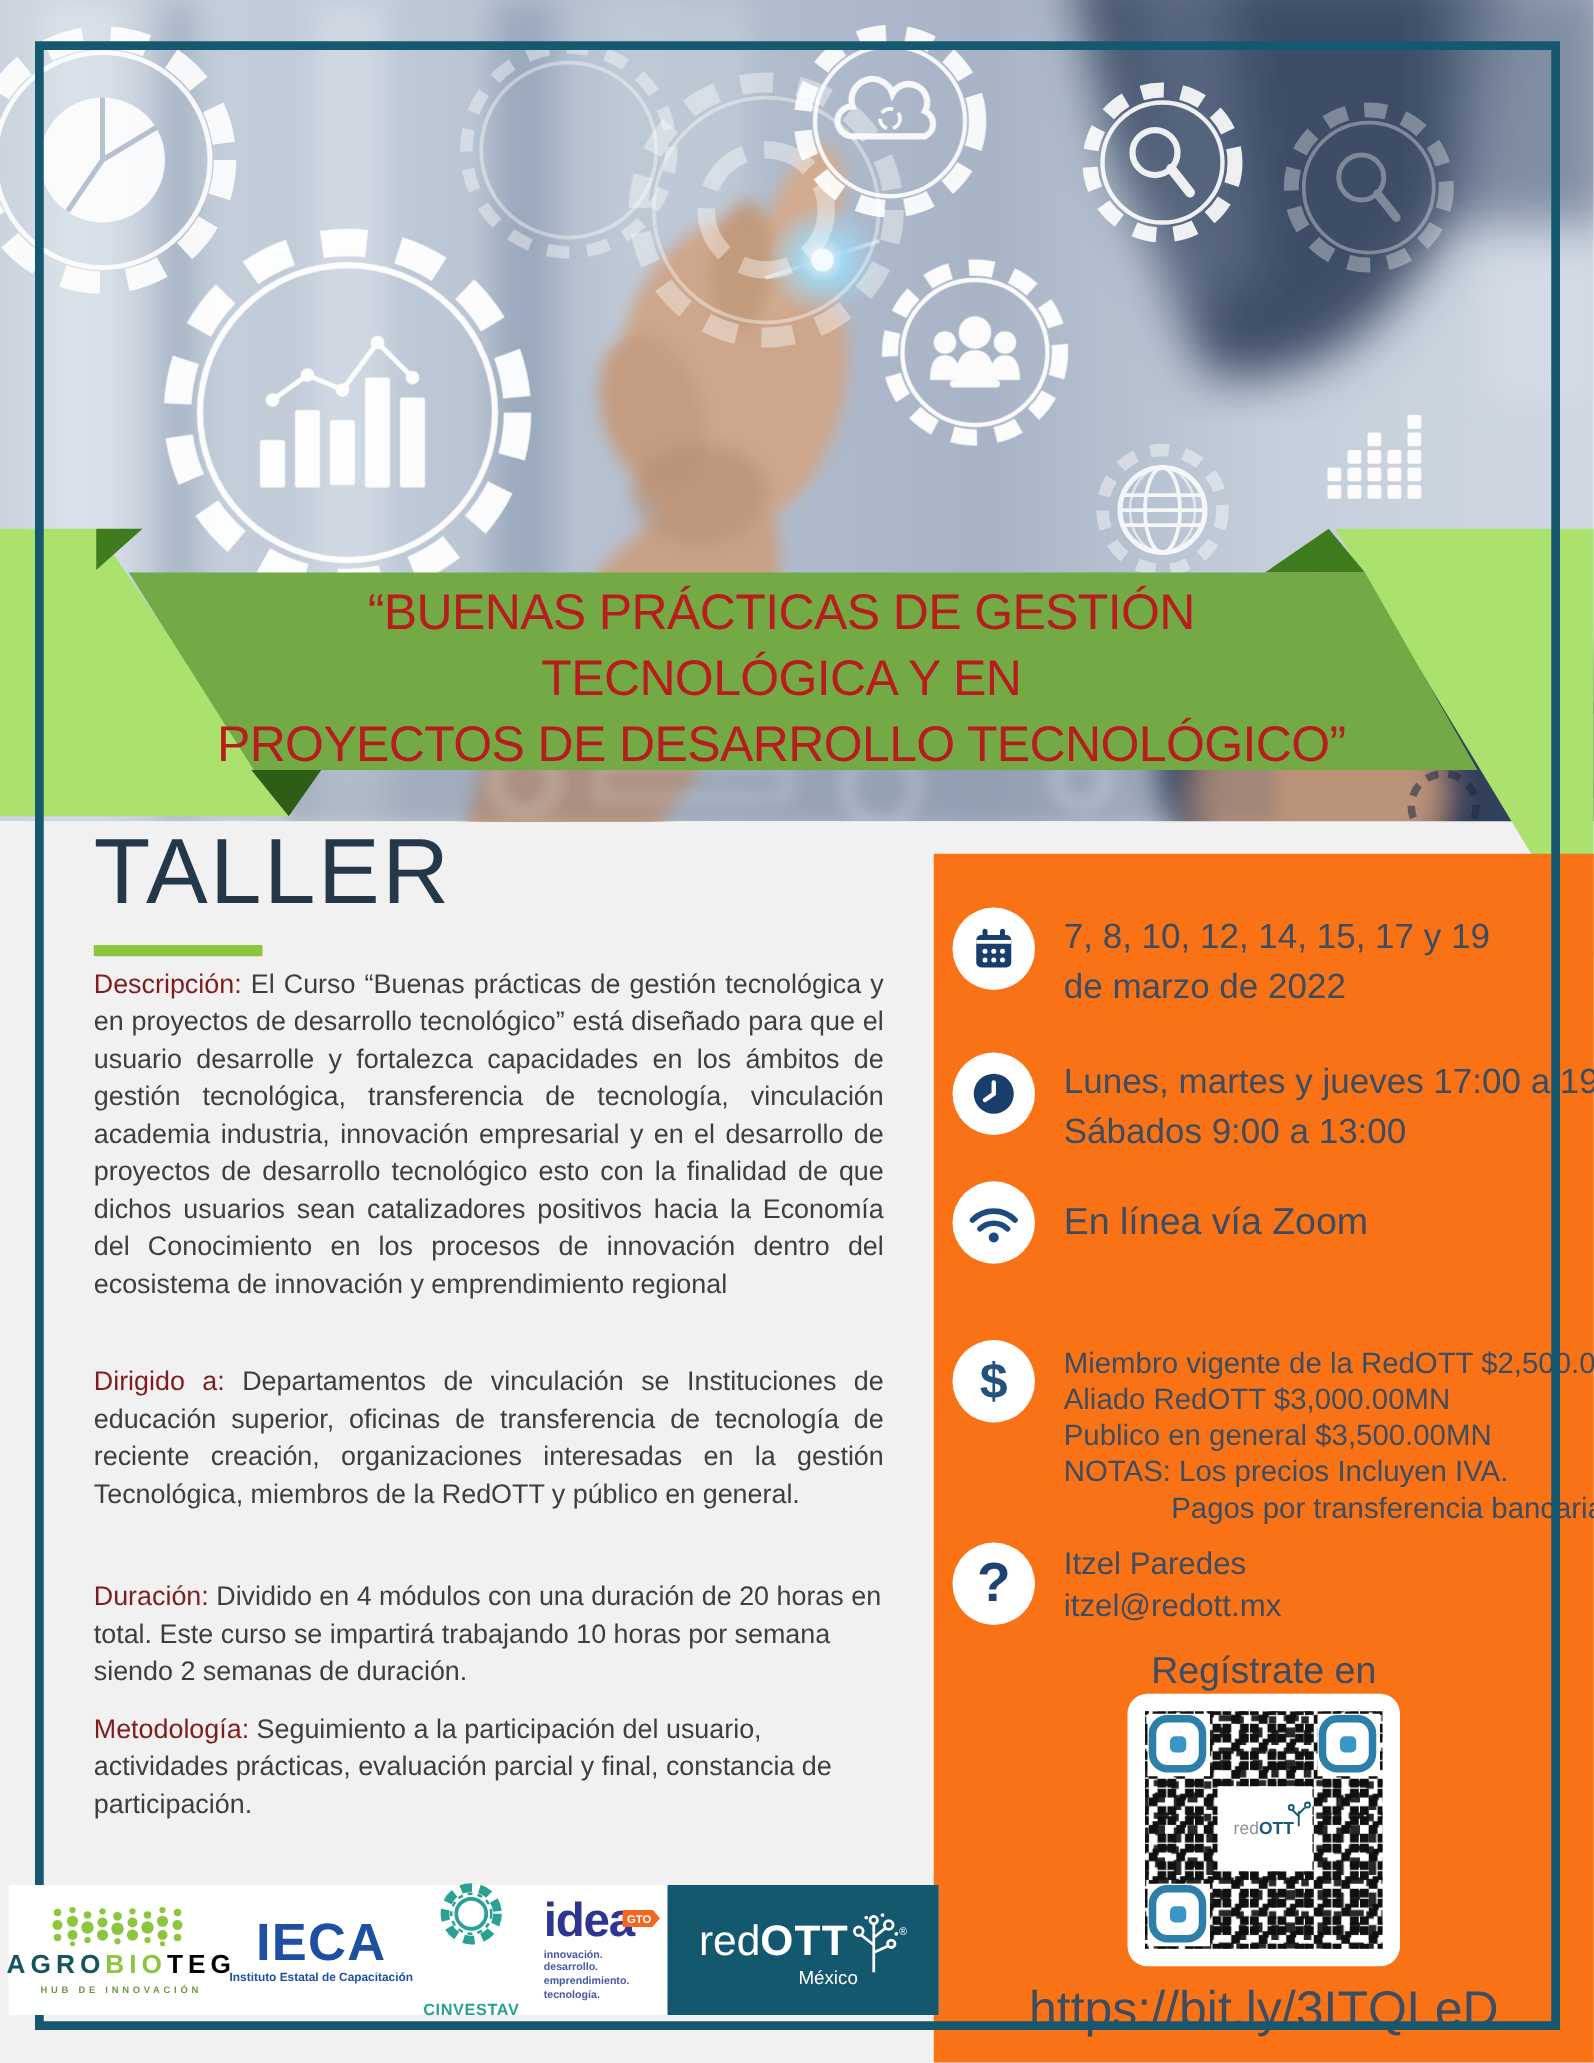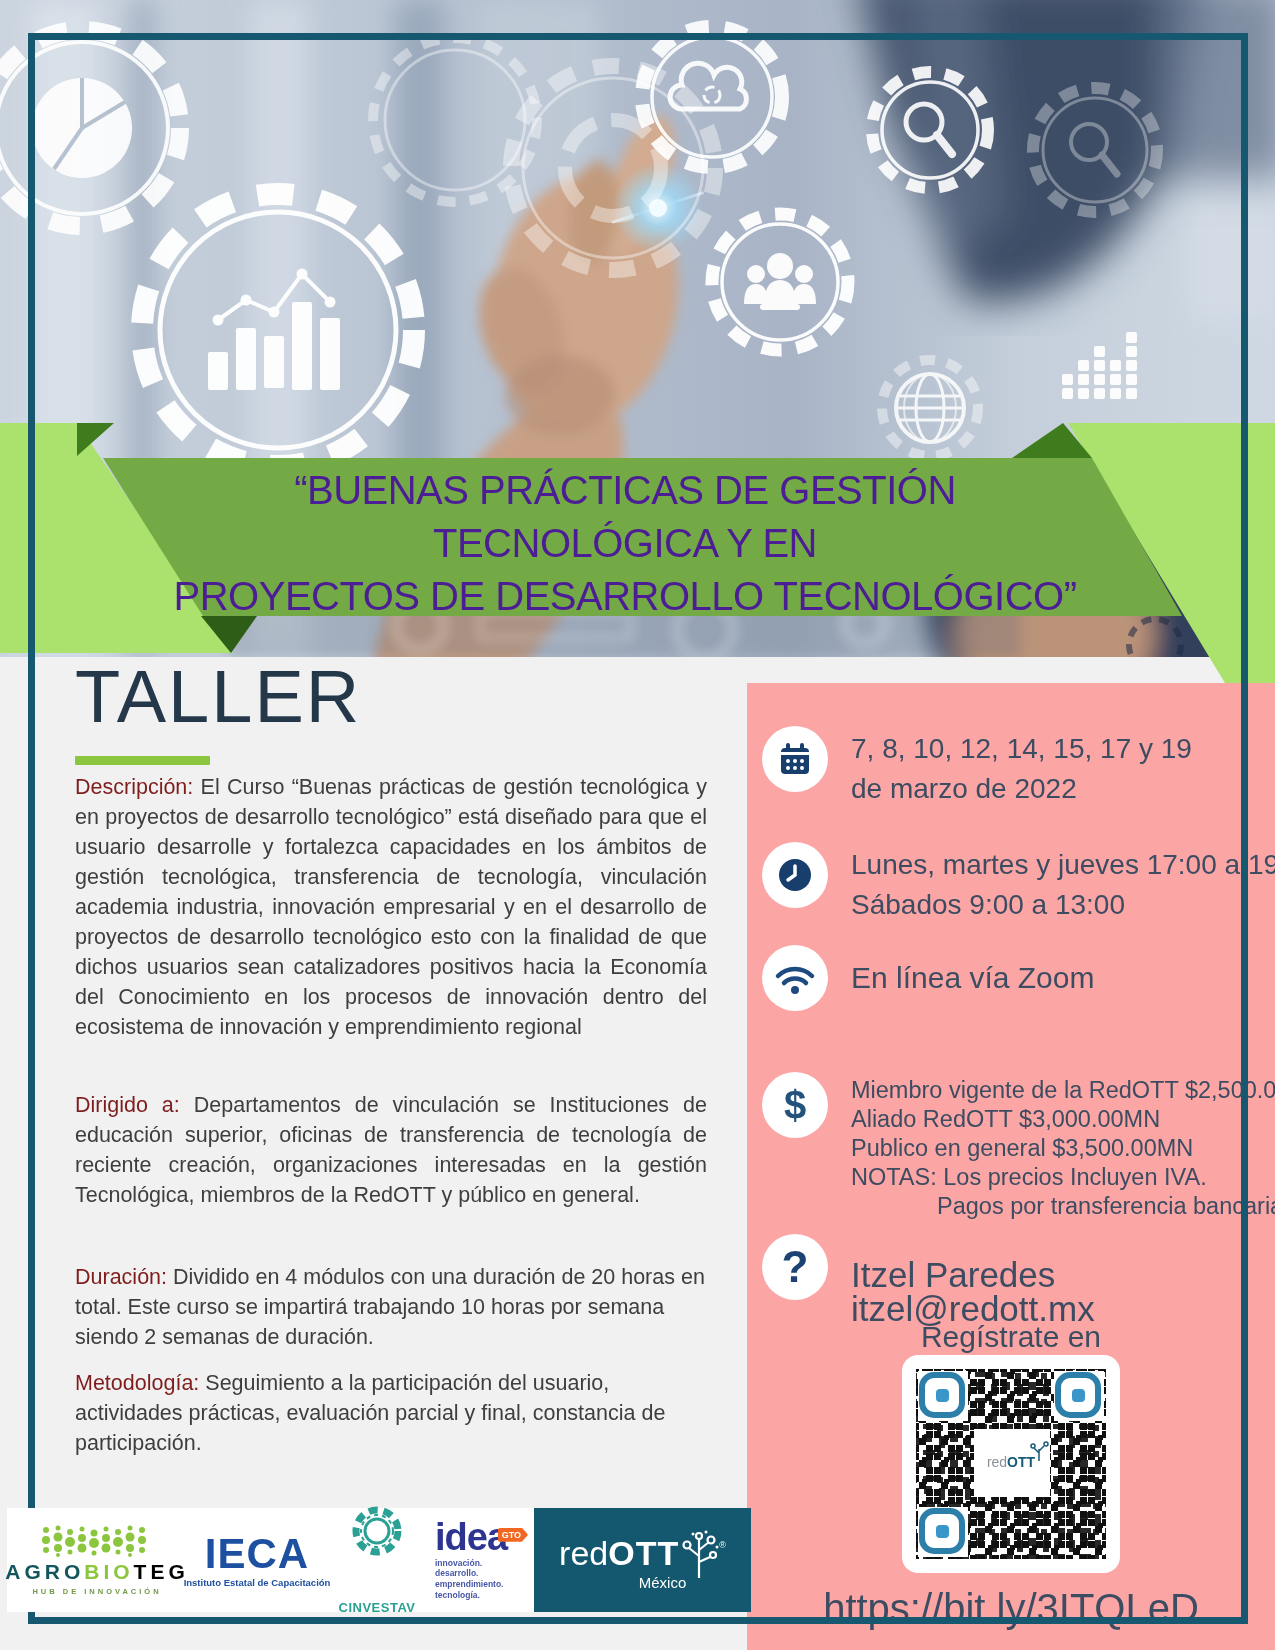--- a/index.html
+++ b/index.html
@@ -2,51 +2,51 @@
 <html><head>
 <meta charset="utf-8">
 <style>
   html,body{margin:0;padding:0;}
   .page{position:relative;width:1275px;height:1650px;overflow:hidden;background:#f1f1f2;
         font-family:"Liberation Sans", sans-serif;}
   .hero{position:absolute;left:0;top:0;width:1275px;height:657px;z-index:1;}
   .greens{position:absolute;left:0;top:420px;width:1275px;height:350px;z-index:2;pointer-events:none;}
   .banner-text{position:absolute;left:150px;top:458px;width:950px;height:171px;z-index:3;
         display:flex;flex-direction:column;align-items:center;justify-content:center;
-        color:#4c1d95;font-size:40px;letter-spacing:-0.5px;line-height:1.33;text-align:center;font-weight:400;}
+        color:#b91c1c;font-size:40px;letter-spacing:-0.5px;line-height:1.33;text-align:center;font-weight:400;}
   
   .taller{position:absolute;left:75px;top:660px;z-index:3;}
   .taller h1{margin:0;font-size:74px;font-weight:400;color:#25384a;letter-spacing:2px;line-height:1;}
   .taller .bar{width:135px;height:9px;background:#8cc63f;margin-top:22px;border-radius:1px;}
   .lcol{position:absolute;left:75px;top:772px;width:632px;z-index:3;
         font-size:21.5px;line-height:30px;color:#3e3e3e;}
   .lcol p{margin:0;}
   .lcol p.justify{text-align:justify;}
   .lcol .lab{color:#7f1d1d;}
   .p1{margin-bottom:48px !important;}
   .p2{margin-bottom:52px !important;}
   .p3{margin-bottom:16px !important;}
   
-  .panel{position:absolute;left:747px;top:683px;width:528px;height:967px;background:#fca5a5;z-index:2;
+  .panel{position:absolute;left:747px;top:683px;width:528px;height:967px;background:#f97316;z-index:2;
          color:#3c4c61;}
   .row{position:absolute;left:15px;display:flex;align-items:flex-start;}
   .ic{width:66px;height:66px;border-radius:50%;background:#fff;flex:none;
       display:flex;align-items:center;justify-content:center;}
   .rtxt{margin-left:23px;font-size:28px;line-height:40px;margin-top:3px;}
   .rtxt div{white-space:nowrap;}
   .row-cal{top:43px;}
   .row-clock{top:159px;}
   .row-wifi{top:262px;align-items:center;}
   .row-wifi .rtxt{font-size:30px;margin-top:0;}
   .row-dollar{top:389px;}
   .prices{margin-left:23px;font-size:23.5px;line-height:29px;margin-top:4px;}
   .prices span{display:block;white-space:nowrap;}
   .prices span:last-child{padding-left:86px;}
   .row-q{top:551px;}
-  .row-q .rtxt{font-size:35px;line-height:34px;margin-top:24px;}
+  .row-q .rtxt{font-size:25px;line-height:34px;margin-top:0;}
   .reg-label{position:absolute;top:637px;left:0;width:100%;text-align:center;font-size:30px;}
   .qr-box{position:absolute;top:672px;left:50%;transform:translateX(-50%);
           width:198px;height:198px;background:#fff;padding:10px;border-radius:16px;}
   .reg-url{position:absolute;top:903px;left:0;width:100%;text-align:center;font-size:40px;}
   .dollar-glyph{font-size:40px;font-weight:bold;color:#23527c;line-height:1;}
   .q-glyph{font-size:44px;font-weight:bold;color:#1c4373;line-height:1;}
   
   .frame{position:absolute;left:28px;top:33px;width:1220px;height:1591px;box-sizing:border-box;
          border:7px solid #15586f;z-index:4;pointer-events:none;}
   

